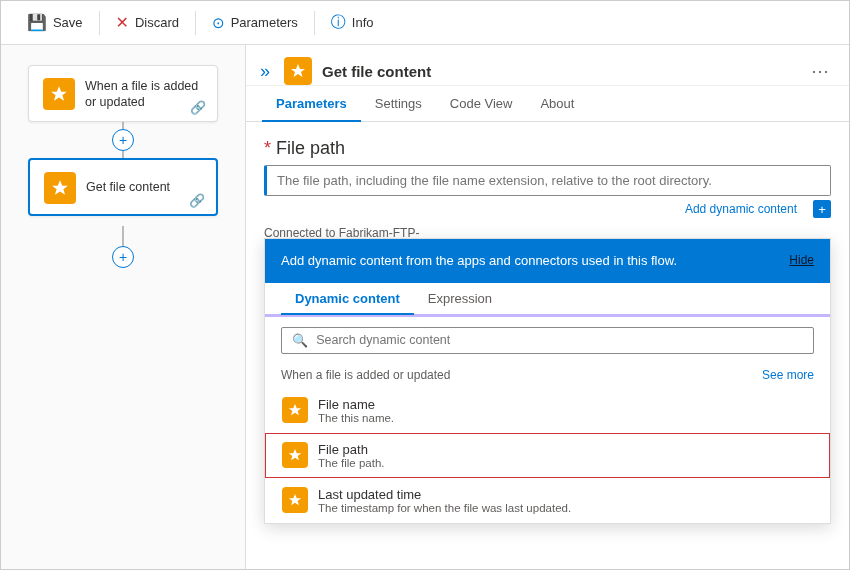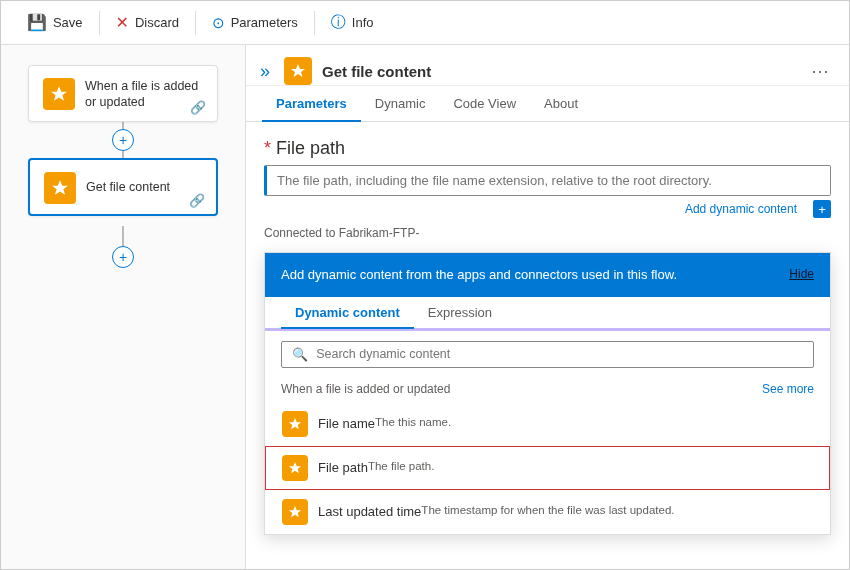--- a/index.html
+++ b/index.html
@@ -187,21 +187,21 @@
     }
 
     .connected-label {
       font-size: 12px; color: #605e5c;
       margin-top: 8px;
     }
 
     
     .dynamic-popup {
       position: absolute;
-      top: 130px;
+      top: 116px;
       left: 18px;
       right: 18px;
       background: #fff;
       border: 1px solid #ddd;
       box-shadow: 0 4px 16px rgba(0,0,0,0.15);
       z-index: 10;
     }
 
     .popup-header {
       background: #0078d4;
@@ -265,21 +265,21 @@
       border: 1px solid #d13438;
     }
     .popup-item-icon {
       width: 26px; height: 26px;
       background: #f59d00;
       border-radius: 4px;
       display: flex; align-items: center; justify-content: center;
       color: #fff; font-size: 12px;
       flex-shrink: 0;
     }
-    .popup-item-text { display: flex; }
+    .popup-item-text { display: flex; flex-direction: column; }
     .popup-item-name { font-size: 13px; color: #323130; font-weight: 500; }
     .popup-item-desc { font-size: 11.5px; color: #605e5c; }
   </style>
 </head>
 <body>
 
 <div class="toolbar">
   <button class="toolbar-btn">
     <span class="toolbar-icon-save">💾</span>
     <span>Save</span>
@@ -346,21 +346,21 @@
         <svg width="16" height="16" viewBox="0 0 16 16" fill="white">
             <path d="M8 1l2 5h5l-4 3 1.5 5L8 11l-4.5 3L5 9 1 6h5z"></path>
           </svg>
       </div>
       <div class="right-header-title">Get file content</div>
       <div class="right-header-more">···</div>
     </div>
 
     <div class="tabs-row">
       <div class="tab active">Parameters</div>
-      <div class="tab">Dynamic</div>
+      <div class="tab">Settings</div>
       <div class="tab">Code View</div>
       <div class="tab">About</div>
     </div>
 
     <div class="content-area">
 
       
       <div class="field-label">
         <span style="color:#d13438;">*</span>
         <span>File path</span>

